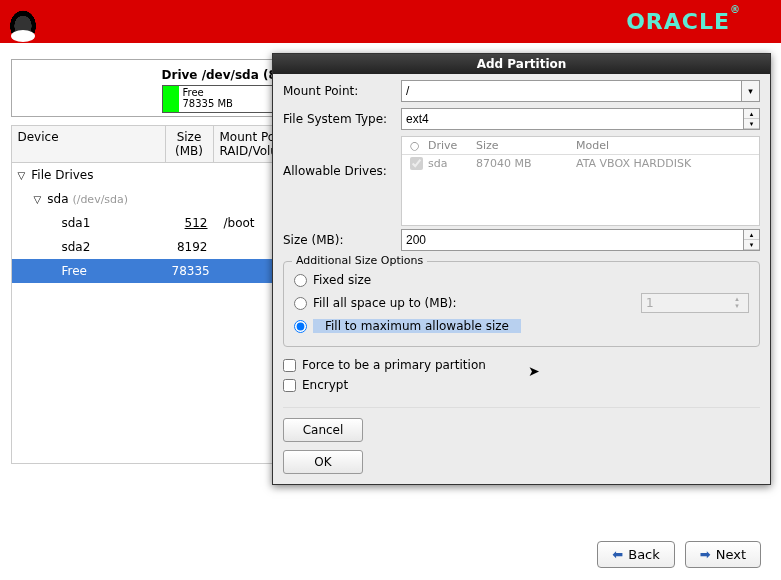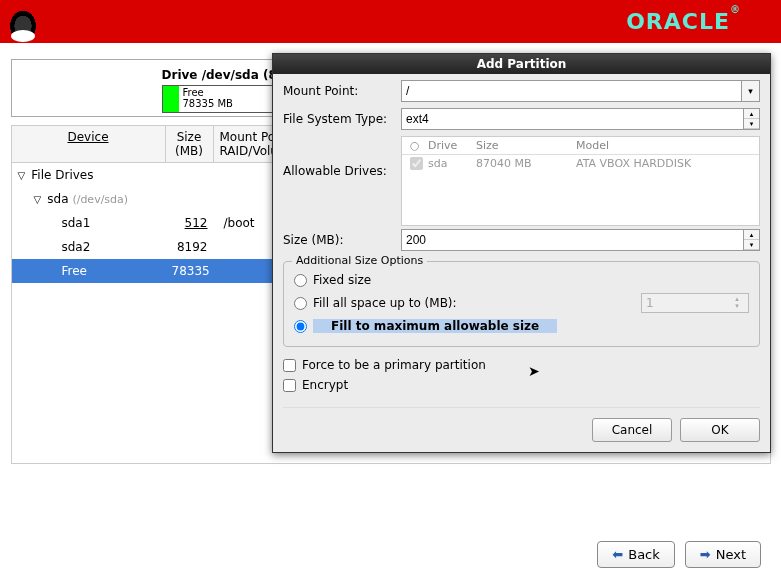--- a/index.html
+++ b/index.html
@@ -16,21 +16,21 @@
 
 .drive-box { border: 1px solid #aaa; margin: 6px auto 8px; width: 760px; height: 58px; padding: 8px 0 0 150px; background:#fff;}
 .drive-title { font-weight: bold; font-size: 12px;}
 .drive-bar { display:flex; margin-top:3px; border:1px solid #555; height:28px; width:170px;}
 .drive-bar .used{width:16px;background:#0f0;}
 .drive-bar .free{flex:1; padding:1px 4px; font-size:10px; line-height:11px;}
 
 .part-table { border:1px solid #ccc; width:760px; margin:0 auto; background:#fff;}
 .pt-head { display:flex; border-bottom:1px solid #ccc; background:#f5f5f5;}
 .pt-head > div { padding:4px 6px; border-right:1px solid #ccc;}
-.col-dev{width:154px;text-align:center;text-decoration:underline;}
+.col-dev{width:154px;text-align:left;}
 .col-size{width:48px;text-align:center;}
 .col-mp{width:100px;}
 .pt-body .row{display:flex;padding:3px 0;}
 .pt-body .row > div{padding:2px 6px;}
 .tree-tog{display:inline-block;width:10px;font-size:10px;}
 .sel{background:#3d7dd6;color:#fff;}
 .grey{color:#999;font-size:11px;}
 
 
 .dlg { position:absolute; top:53px; left:272px; width:499px; border:1px solid #333; background:#ececec; box-shadow:0 2px 8px rgba(0,0,0,0.5);}
@@ -48,29 +48,29 @@
 .dl-head{display:flex;border-bottom:1px solid #ddd;color:#888;padding:2px 4px;font-size:11px;}
 .dl-head>div{padding:0 4px;}
 .dl-row{display:flex;padding:2px 4px;color:#999;font-size:11px;}
 .dl-row>div{padding:0 4px;}
 .dlc-cb{width:18px;}.dlc-drv{width:48px;}.dlc-sz{width:100px;}.dlc-md{flex:1;}
 
 .group{border:1px solid #bbb;border-radius:4px;margin:10px 0 8px 0;padding:8px 10px 10px 10px;position:relative;}
 .group-title{position:absolute;top:-8px;left:8px;background:#ececec;padding:0 4px;font-size:11px;}
 .radio-row{display:flex;align-items:center;padding:3px 0;}
 .radio-row input[type=radio]{margin-right:6px;}
-.radio-row .hl{background:#b8d0ef;padding:0 18px;font-weight:bold;}
+.radio-row .hl{background:#b8d0ef;padding:0 12px;}
 .num-dis{width:108px;border:1px solid #bbb;background:#f0f0f0;color:#aaa;padding:2px 4px;font-size:12px;display:flex;}
 .num-dis .sp{width:14px;display:flex;flex-direction:column;margin-left:auto;}
 .num-dis .sp div{font-size:7px;line-height:7px;text-align:center;}
 
 .cbrow{padding:3px 0;display:flex;align-items:center;}
 .cbrow input{margin-right:6px;}
 
-.dlg-btns{display:flex;justify-content:flex-end;gap:8px;margin-top:12px;border-top:1px solid #ddd;padding-top:10px;}
+.dlg-btns{display:flex;justify-content:flex-end;gap:8px;margin-top:12px;border-top:1px solid #ddd;padding-top:10px;flex-direction:column;}
 .btn{border:1px solid #999;background:linear-gradient(#fff,#e8e8e8);border-radius:3px;padding:4px 0;width:80px;text-align:center;font-size:12px;cursor:pointer;}
 
 .footer{position:absolute;bottom:12px;right:20px;display:flex;gap:10px;}
 .nav-btn{border:1px solid #888;background:linear-gradient(#fff,#eee);border-radius:4px;padding:5px 14px;font-size:13px;display:flex;align-items:center;gap:5px;cursor:pointer;}
 .arrow-l{color:#2a5db0;font-weight:bold;}
 .arrow-r{color:#2a5db0;font-weight:bold;}
 .cursor{position:absolute;top:363px;left:528px;font-size:14px;pointer-events:none;}
 </style>
 </head>
 <body>

